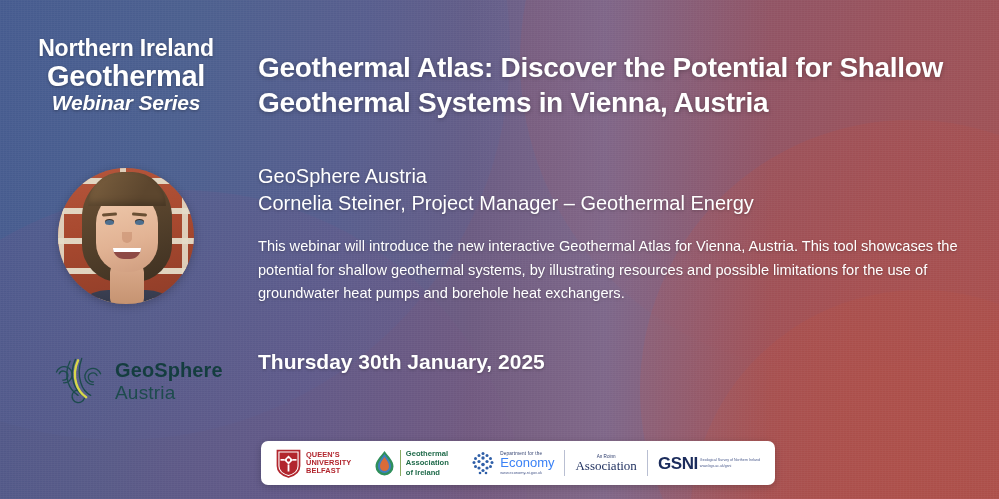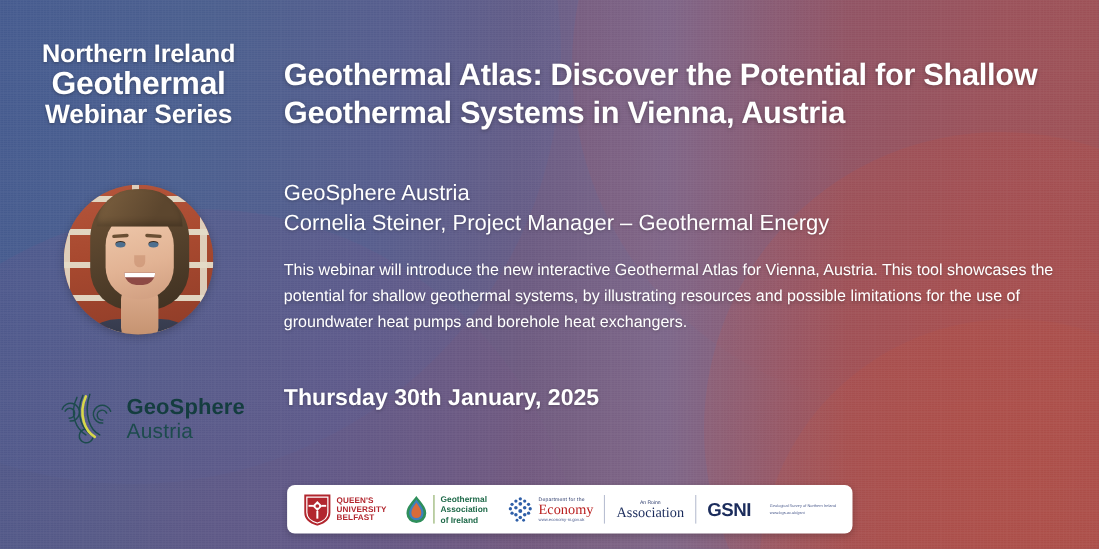--- a/index.html
+++ b/index.html
@@ -82,21 +82,21 @@
     left: 0;
     top: 36px;
     width: 252px;
     text-align: center;
     color: #ffffff;
     line-height: 1.07;
     text-shadow: 0 1px 3px rgba(0,0,0,0.30);
   }
   .series-line1 { font-size: 23px; font-weight: bold; letter-spacing: -0.2px; }
   .series-line2 { font-size: 29px; font-weight: bold; letter-spacing: -0.3px; }
-  .series-line3 { font-size: 24px; font-weight: bold; letter-spacing: -0.2px; }
+  .series-line3 { font-size: 21px; font-weight: bold; letter-spacing: -0.2px; font-style: italic; }
 
   
   .portrait {
     position: absolute;
     left: 58px;
     top: 168px;
     width: 136px;
     height: 136px;
     border-radius: 50%;
     overflow: hidden;
@@ -259,29 +259,29 @@
   .gsi-mark { width: 26px; height: 26px; display: block; }
   .gsi-text { line-height: 1.2; }
   .gsi-t1 { color: #2f6f4f; font-weight: bold; font-size: 7.6px; }
   .gsi-t2 { color: #4c9a6a; font-size: 5.3px; margin-top: 1px; }
   .gsi-t3 { color: #6aa77f; font-size: 5.1px; margin-top: 1px; }
 
   
   .dfe-mark { width: 24px; height: 24px; display: block; }
   .dfe-text { line-height: 1.1; text-align: left; }
   .dfe-t1 { font-size: 4.6px; color: #2b3a6b; letter-spacing: 0.2px; }
-  .dfe-t2 { font-size: 13px; color: #b91c1c; font-family: Liberation Serif, serif; line-height: 1.05; }
+  .dfe-t2 { font-size: 13px; color: #3b82f6; font-family: Liberation Sans, sans-serif; line-height: 1.05; }
   .dfe-t3 { font-size: 3.9px; color: #4a5a8c; margin-top: 1px; }
   .vline { width: 1px; height: 26px; background: #b9bfd2; margin: 0 5px; }
   .anroinn { line-height: 1.1; text-align: center; }
   .ar-t1 { font-size: 4.6px; color: #2b3a6b; }
   .ar-t2 { font-size: 13px; color: #1b2c5c; font-family: "Liberation Serif", serif; line-height: 1.05; }
 
   
-  .gsni-wrap { display: flex; align-items: center; gap: 17px; }
+  .gsni-wrap { display: flex; align-items: center; gap: 2px; }
   .gsni-t { font-size: 17px; font-weight: bold; color: #1b2c5c; letter-spacing: -0.4px; line-height: 1; }
   .gsni-sub { font-size: 3.6px; color: #4a5a8c; line-height: 1.25; }
   .gsni-url { font-size: 3.6px; color: #4a5a8c; margin-top: 1px; }
   .gsni-col { display: flex; flex-direction: column; }
 </style>
 </head>
 <body>
 
 <div id="banner">
 

